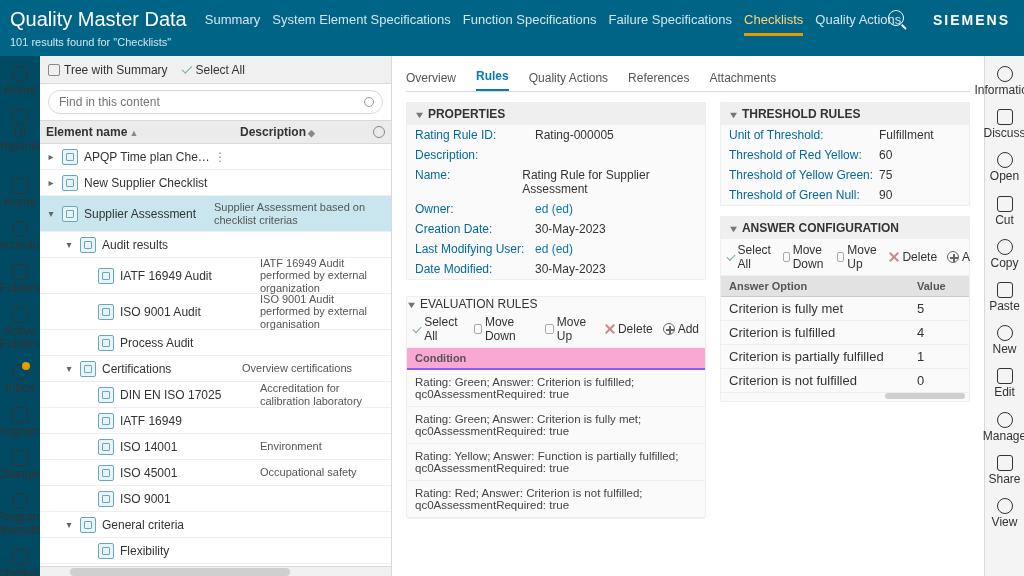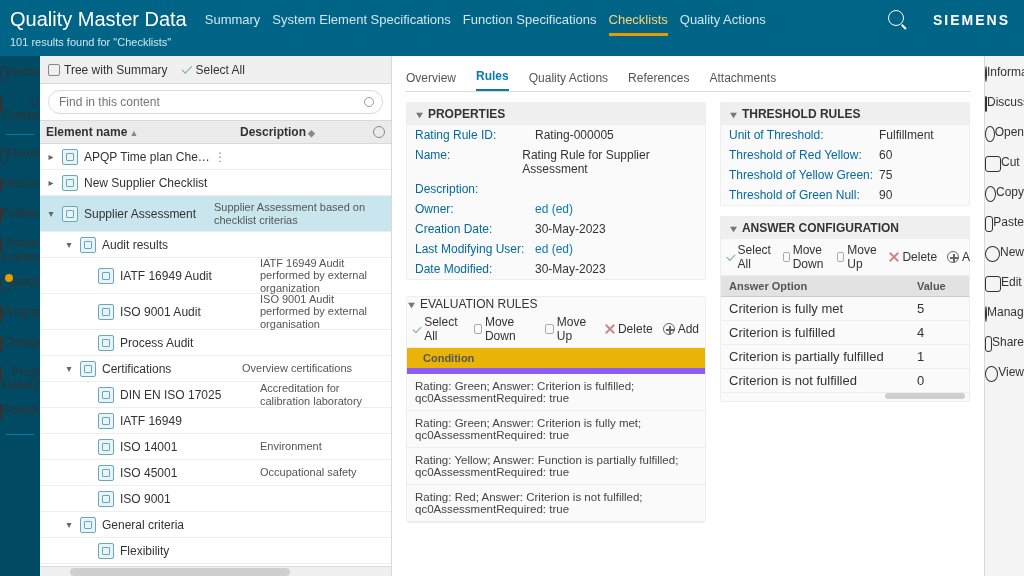--- a/index.html
+++ b/index.html
@@ -16,21 +16,21 @@
   .app-tabs{display:flex;gap:12px;padding-top:8px}
   .app-tabs span{color:#cfe6ef;font-size:13px;cursor:pointer;padding-bottom:6px}
   .app-tabs .active{color:#ffd37a;border-bottom:3px solid var(--tab-underline)}
   .app-header .siemens{position:absolute;right:14px;top:12px;color:#fff;font-weight:700;letter-spacing:2px;font-size:14px}
   .app-header .search-icon{position:absolute;right:120px;top:10px;color:#fff;width:16px;height:16px;border:1.5px solid #fff;border-radius:50%}
   .app-header .search-icon::after{content:"";position:absolute;width:6px;height:1.5px;background:#fff;transform:rotate(45deg);right:-4px;bottom:-2px}
   .app-header .sub{position:absolute;left:10px;top:36px;color:#cfe6ef;font-size:11px}
   
   .rail-left,.rail-right{position:absolute;top:56px;bottom:0;width:40px;background:var(--teal-dark);display:flex;flex-direction:column;align-items:center;padding-top:6px;gap:4px}
   .rail-right{right:0;background:#f4f4f4;border-left:1px solid var(--border)}
-  .rail-left .ritem,.rail-right .ritem{display:flex;color:#cfe6ef;font-size:9px;line-height:1.1;text-align:center;cursor:pointer;padding:4px 0;width:100%}
+  .rail-left .ritem,.rail-right .ritem{display:flex;flex-direction:column;align-items:center;color:#cfe6ef;font-size:9px;line-height:1.1;text-align:center;cursor:pointer;padding:4px 0;width:100%}
   .rail-right .ritem{color:#777}
   .rail-left .ricon,.rail-right .ricon{width:16px;height:16px;margin-bottom:2px;position:relative;border:1.2px solid currentColor;border-radius:3px}
   .rail-left .ricon.circle,.rail-right .ricon.circle{border-radius:50%}
   .rail-left .divider{height:1px;width:28px;background:#0a7da5;margin:4px 0}
   .rail-left .badge{position:absolute;top:-3px;right:-3px;background:#e69c00;border-radius:50%;width:8px;height:8px}
   
   .main{position:absolute;left:40px;right:40px;top:56px;bottom:0;display:flex}
   
   .tree{width:352px;border-right:1px solid var(--border);display:flex;flex-direction:column;background:#fff}
   .tree-toolbar{height:28px;background:#f0f0f0;border-bottom:1px solid var(--border);display:flex;align-items:center;gap:14px;padding:0 8px;font-size:11px;color:#555}
@@ -73,21 +73,21 @@
   .ans-toolbar,.eval-toolbar{display:flex;align-items:center;gap:10px;padding:4px 6px;font-size:10.5px;color:#888;border-bottom:1px solid #eee}
   .ans-toolbar .tb,.eval-toolbar .tb{display:flex;align-items:center;gap:3px;cursor:pointer}
   .ans-toolbar .tb:last-child,.eval-toolbar .tb:last-child{margin-left:auto}
   .grid{width:100%;border-collapse:collapse}
   .grid th{background:#e2e2e2;text-align:left;padding:4px 8px;font-weight:600;font-size:11px;color:#555;border-bottom:1px solid #ccc}
   .grid td{padding:4px 8px;border-bottom:1px solid #eee;font-size:13px}
   .grid-scroll{height:8px;background:transparent;position:relative}
   .grid-scroll .thumb{position:absolute;right:4px;height:6px;width:80px;background:#cfcfcf;border-radius:3px}
   .eval-card{background:#fafafa;border:1px solid #eee;border-radius:3px;display:flex;flex-direction:column;flex:1;min-height:0}
   .eval-list{flex:1;overflow:hidden}
-  .eval-list .ehead{background:#eab308;padding:4px 16px;font-weight:600;font-size:11px;color:#555;border-bottom:6px solid #8b5cf6}
+  .eval-list .ehead{background:#f9a8d4;padding:4px 8px;font-weight:600;font-size:11px;color:#555;border-bottom:2px solid #8b5cf6}
   .eval-list .erow{padding:6px 8px;border-bottom:1px solid #eee;font-size:11.5px;color:#444}
   .mini{width:10px;height:10px;border:1px solid #aaa;border-radius:2px;display:inline-block}
   .mini.circle{border-radius:50%}
   .check{width:10px;height:5px;border-left:1.5px solid #7aa; border-bottom:1.5px solid #7aa;transform:rotate(-45deg);display:inline-block;margin-bottom:2px}
   .plus{width:10px;height:10px;position:relative;display:inline-block}
   .plus::before,.plus::after{content:"";position:absolute;background:#666}
   .plus::before{left:4px;top:0;width:2px;height:10px}
   .plus::after{top:4px;left:0;height:2px;width:10px}
   .plus.ring{border:1px solid #666;border-radius:50%;width:12px;height:12px}
   .plus.ring::before{left:5px;top:2px;height:8px;width:2px}
@@ -100,20 +100,21 @@
 </style>
 </head>
 <body>
 
 <div class="app-header">
   <div class="title">Quality Master Data</div>
   <div class="app-tabs" id="appTabs">
       <span>Summary</span>
       <span>System Element Specifications</span>
       <span>Function Specifications</span>
+      <span>Failure Specifications</span>
       <span class="active">Checklists</span>
       <span>Quality Actions</span>
     </div>
   <div class="search-icon"></div>
   <div class="siemens">SIEMENS</div>
   <div class="sub">101 results found for "Checklists"</div>
 </div>
 
 <div class="rail-left" id="railLeft">
     <div class="ritem">
@@ -366,26 +367,26 @@
     <div class="panels">
       <div class="colL">
         <div class="card">
           <div class="chead"><span class="tri">▼</span><span>PROPERTIES</span></div>
           <div id="propRows">
               <div class="kv">
                 <div class="k">Rating Rule ID:</div>
                 <div class="v">Rating-000005</div>
               </div>
               <div class="kv">
+                <div class="k">Description:</div>
+                <div class="v"></div>
+              </div>
+              <div class="kv">
                 <div class="k">Name:</div>
                 <div class="v">Rating Rule for Supplier Assessment</div>
-              </div>
-              <div class="kv">
-                <div class="k">Description:</div>
-                <div class="v"></div>
               </div>
               <div class="kv">
                 <div class="k">Owner:</div>
                 <div class="v link">ed (ed)</div>
               </div>
               <div class="kv">
                 <div class="k">Creation Date:</div>
                 <div class="v">30-May-2023</div>
               </div>
               <div class="kv">

